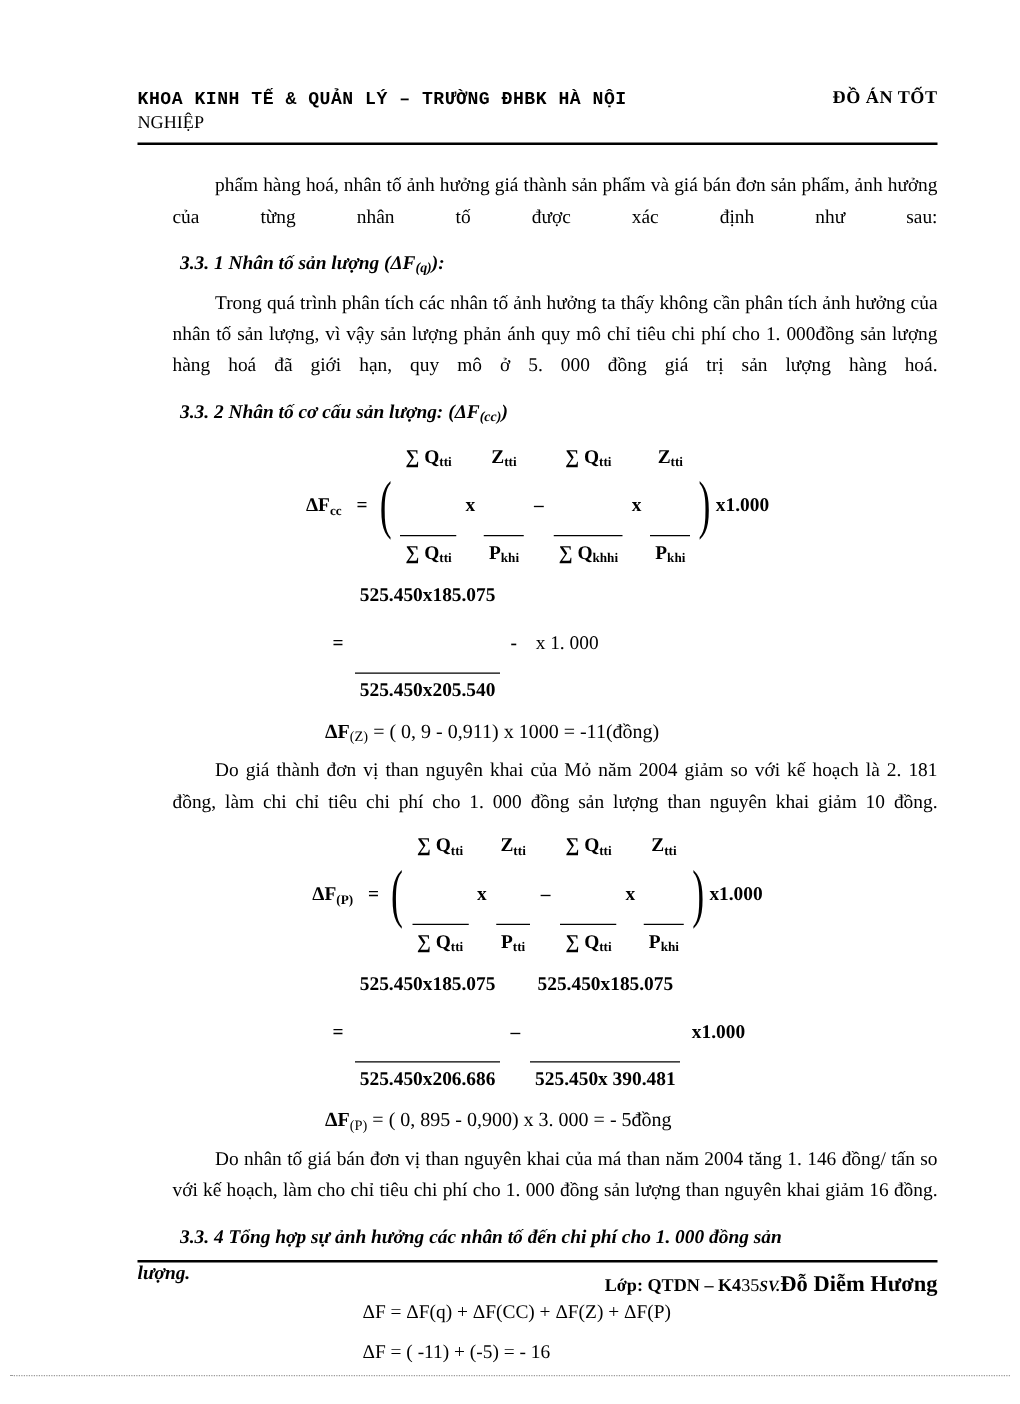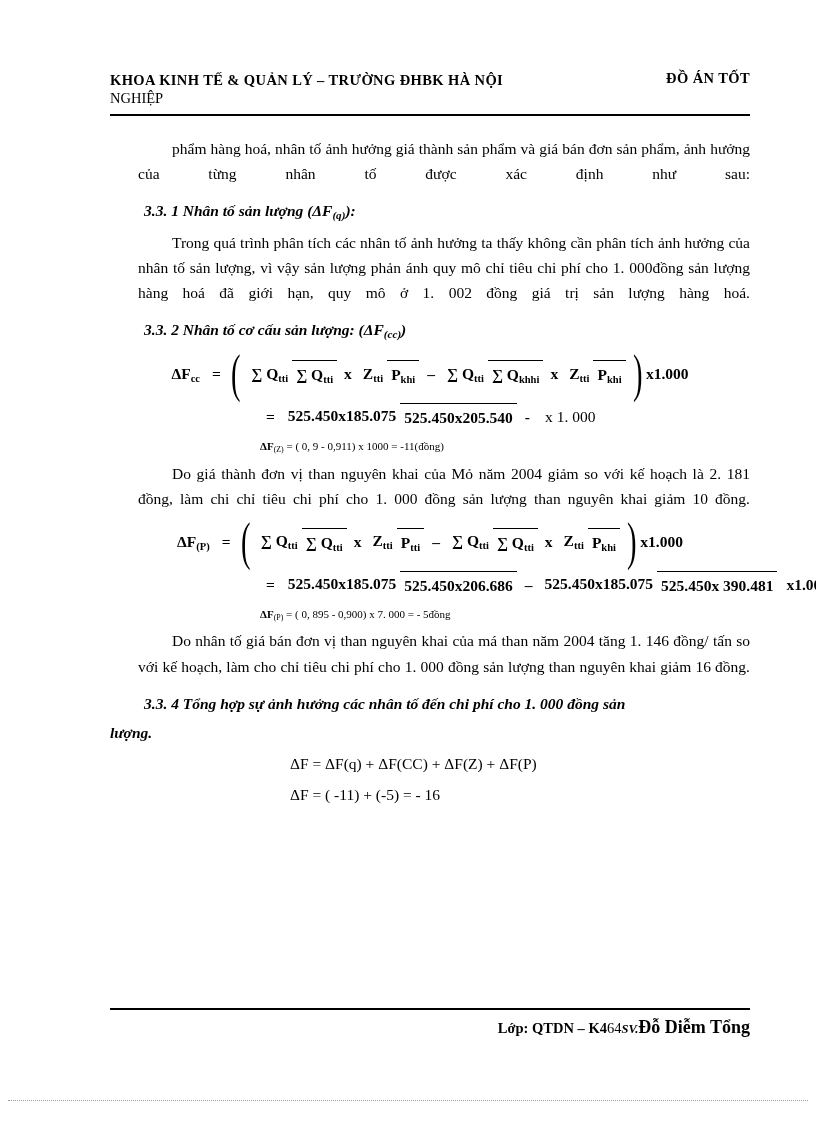--- a/index.html
+++ b/index.html
@@ -39,20 +39,21 @@
     justify-content: space-between;
     align-items: flex-start;
     font-family: "Liberation Serif", serif;
     font-weight: bold;
     font-size: 14.5px;
     letter-spacing: 0.4px;
   }
   .header-left {
     max-width: 460px;
     line-height: 1.45;
+    font-family: Liberation Mono, monospace;
   }
   .header-right {
     white-space: nowrap;
     padding-top: 0px;
     font-size: 14.5px;
     text-align: right;
   }
   .header-rule {
     position: absolute;
     left: 0;
@@ -124,25 +125,26 @@
     line-height: 0.8;
     transform: scaleX(0.55);
     font-family: "Liberation Serif", serif;
   }
   .paren-wrap {
     display: inline-flex;
     align-items: center;
   }
   .frac {
     display: inline-flex;
-    flex-direction: row;
+    flex-direction: column;
     align-items: center;
     vertical-align: middle;
     margin: 0 3px;
     text-align: left;
+    gap: 48px;
   }
   .frac .num {
     padding: 0 4px 1px 4px;
     white-space: nowrap;
   }
   .frac .den {
     border-top: 1.6px solid #000;
     padding: 1px 4px 0 4px;
     white-space: nowrap;
   }
@@ -157,21 +159,21 @@
   .small-sub {
     font-size: 0.68em;
     vertical-align: -0.28em;
     font-weight: bold;
   }
 
   
   .result {
     margin: 8px 0 4px 0;
     padding-left: 150px;
-    font-size: 11px;
+    font-size: 16px;
   }
   .result b {
     font-weight: bold;
   }
 
   
   .center-line {
     margin: 6px 0;
     padding-left: 180px;
     font-weight: normal;
@@ -239,21 +241,21 @@
     </div>
 
     <div class="body">
 
       <p class="para just-all">phẩm hàng hoá, nhân tố ảnh hưởng giá thành sản phẩm và giá bán đơn sản phẩm, ảnh hưởng của từng nhân tố được xác định như sau:</p>
 
       <div class="sec-head">
         <span>3.3. 1 Nhân tố sản lượng (</span><span>ΔF</span><span class="sub">(q)</span><span>):</span>
       </div>
 
-      <p class="para just-all">Trong quá trình phân tích các nhân tố ảnh hưởng ta thấy không cần phân tích ảnh hưởng của nhân tố sản lượng, vì vậy sản lượng phản ánh quy mô chỉ tiêu chi phí cho 1. 000đồng sản lượng hàng hoá đã giới hạn, quy mô ở 1. 002 đồng giá trị sản lượng hàng hoá.</p>
+      <p class="para just-all">Trong quá trình phân tích các nhân tố ảnh hưởng ta thấy không cần phân tích ảnh hưởng của nhân tố sản lượng, vì vậy sản lượng phản ánh quy mô chỉ tiêu chi phí cho 1. 000đồng sản lượng hàng hoá đã giới hạn, quy mô ở 5. 000 đồng giá trị sản lượng hàng hoá.</p>
 
       <div class="sec-head">
         <span>3.3. 2 Nhân tố cơ cấu sản lượng: (</span><span>ΔF</span><span class="sub">(cc)</span><span>)</span>
       </div>
 
       <div class="formula">
         <span class="lhs">
           <span>ΔF</span><span class="small-sub">cc</span>
         </span>
         <span class="eq">=</span>
@@ -341,40 +343,40 @@
         <span class="inline-op">–</span>
         <span class="frac">
           <span class="num">525.450x185.075</span>
           <span class="den">525.450x 390.481</span>
         </span>
         <span style="margin-left:6px;">x1.000</span>
       </div>
 
       <div class="result">
         <b>ΔF</b><span class="sub">(P)</span>
-        <span>= ( 0, 895 - 0,900) x 7. 000 = - 5đồng</span>
+        <span>= ( 0, 895 - 0,900) x 3. 000 = - 5đồng</span>
       </div>
 
       <p class="para just-all">Do nhân tố giá bán đơn vị than nguyên khai của má than năm 2004 tăng 1. 146 đồng/ tấn so với kế hoạch, làm cho chỉ tiêu chi phí cho 1. 000 đồng sản lượng than nguyên khai giảm 16 đồng.</p>
 
       <div class="sec-head" style="margin-bottom:0;">3.3. 4 Tổng hợp sự ảnh hưởng các nhân tố đến chi phí cho 1. 000 đồng sản</div>
       <div class="sec-head" style="text-indent:0; margin-top:4px;">lượng.</div>
 
       <div class="center-line">ΔF =  ΔF(q) +  ΔF(CC) + ΔF(Z) + ΔF(P)</div>
       <div class="center-line">ΔF = ( -11) + (-5)  =  - 16</div>
 
     </div>
   </div>
 
   <div class="footer">
     <div class="footer-rule"></div>
     <div class="footer-row">
       <div class="footer-left">Lớp: QTDN – K4</div>
-      <div class="footer-center">64</div>
+      <div class="footer-center">35</div>
       <div class="footer-right">
-        <span class="sv">SV.</span><span>Đỗ Diễm Tổng</span>
+        <span class="sv">SV.</span><span>Đỗ Diễm Hương</span>
       </div>
     </div>
   </div>
 
   <div class="bottom-dots"></div>
 
 </div>
 
 </body></html>

